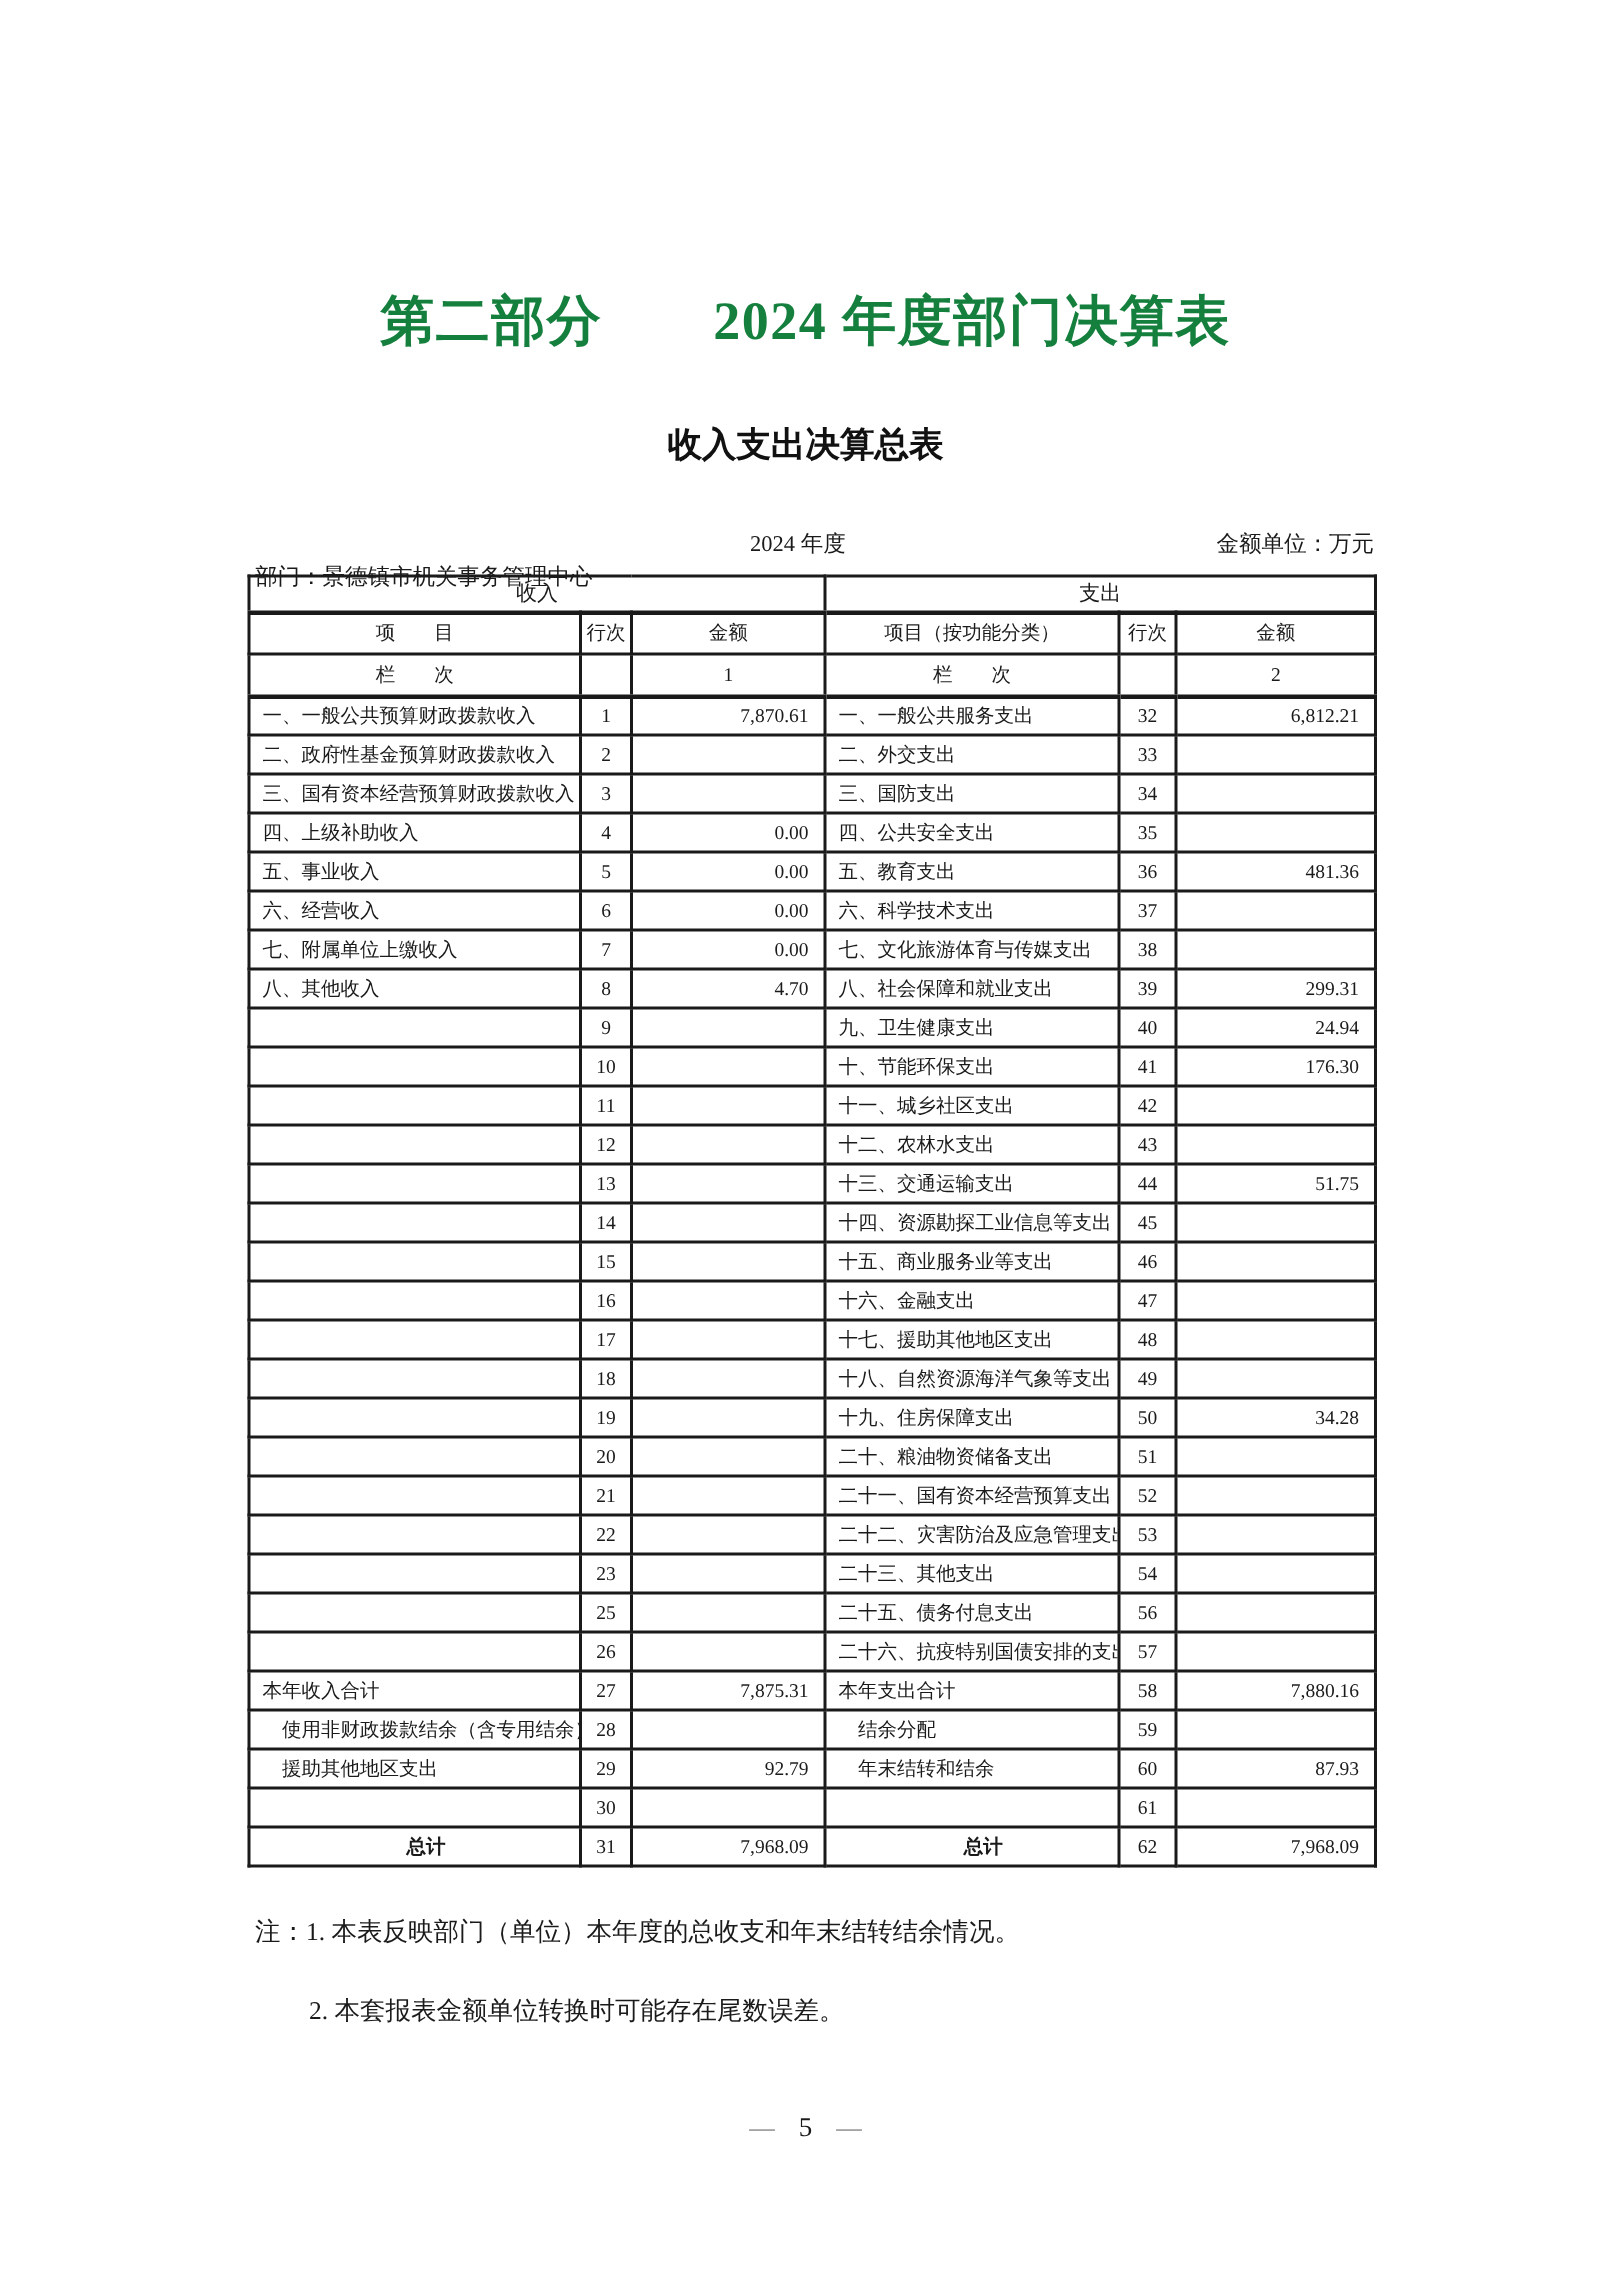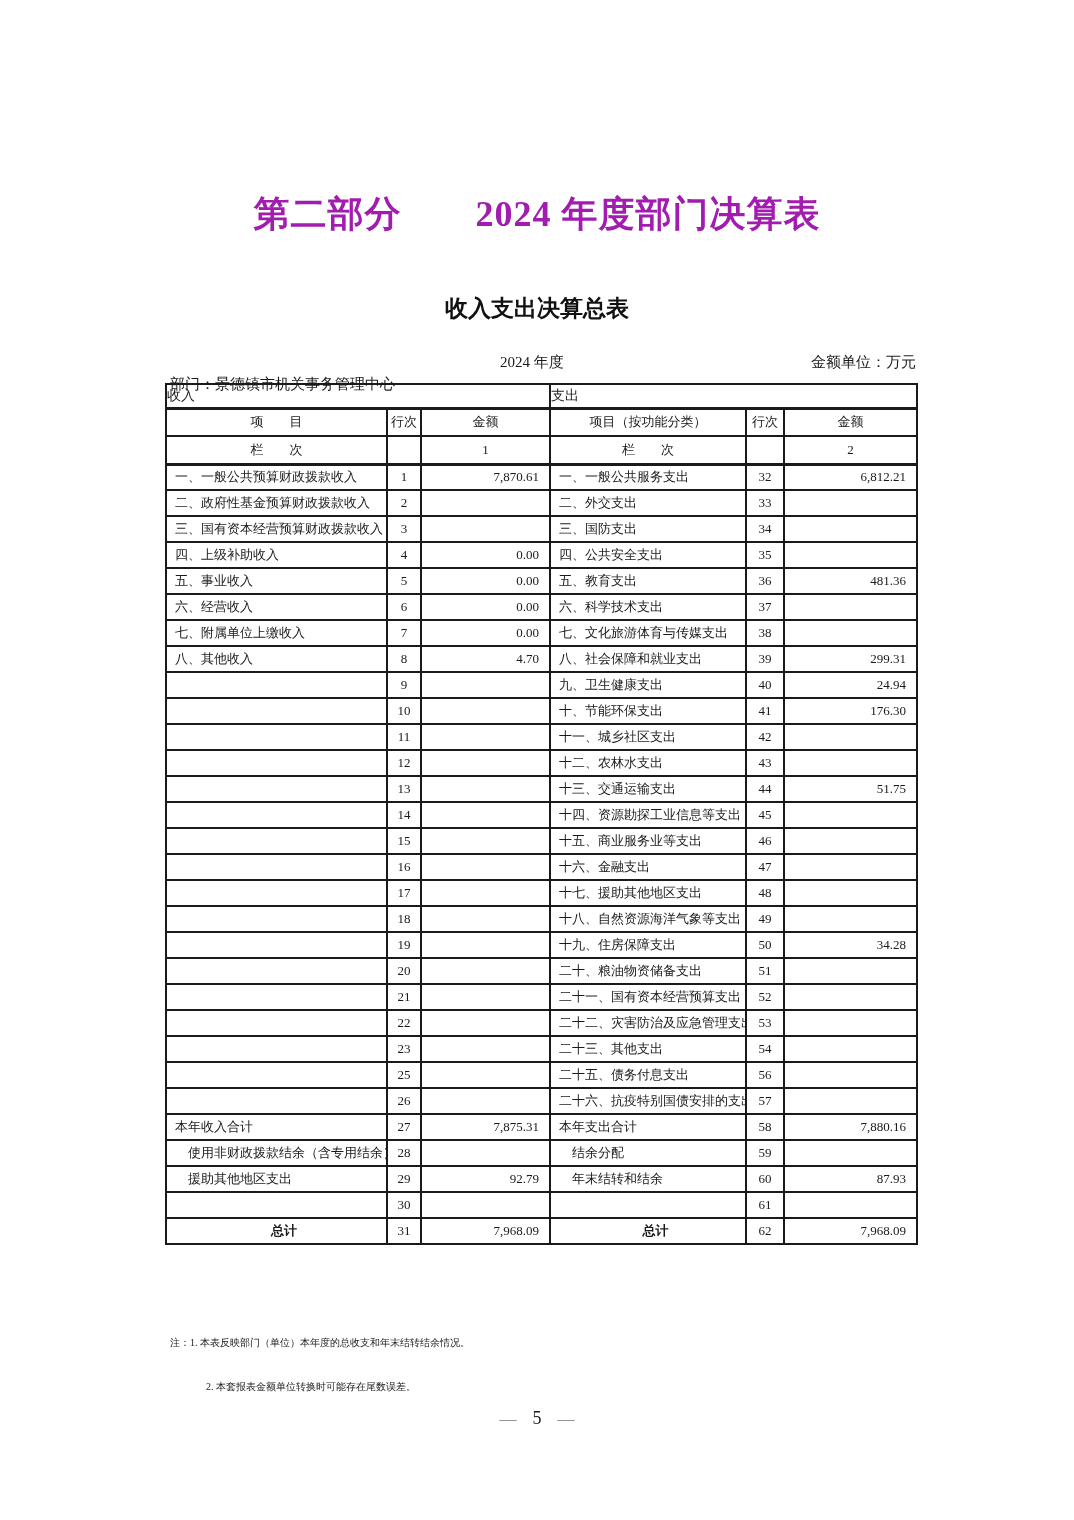--- a/index.html
+++ b/index.html
@@ -16,32 +16,31 @@
   }
   .doc-title {
     position: absolute;
     top: 190px;
     left: 0;
     width: 100%;
     text-align: center;
     font-size: 36px;
     font-weight: bold;
     letter-spacing: 1px;
-    color: #a21caf;
+    color: #15803d;
   }
   .doc-subtitle {
     position: absolute;
     top: 281px;
     left: 0;
     width: 100%;
     text-align: center;
     font-size: 23px;
     font-weight: bold;
     color: #111;
-    margin-top: 12px;
   }
   .meta-public {
     position: absolute;
     top: 328px;
     left: 165px;
     width: 751px;
     text-align: right;
     font-size: 15px;
   }
   .meta-line {
@@ -64,30 +63,30 @@
     border-collapse: collapse;
     table-layout: fixed;
     font-size: 13px;
   }
   table.main-table td {
     border: 2px solid #1a1a1a;
     vertical-align: middle;
     overflow: hidden;
     white-space: nowrap;
   }
-  tr.hdr-section td { height: 24px; text-align: left; font-size: 14px; border-bottom-width: 3px; font-family: Liberation Serif, serif; }
+  tr.hdr-section td { height: 24px; text-align: center; font-size: 14px; border-bottom-width: 3px; font-family: Liberation Serif, serif; }
   tr.hdr-cols td { height: 28px; text-align: center; }
   tr.hdr-index td { height: 28px; text-align: center; border-bottom-width: 3px; }
   tbody.rows td { height: 26px; }
   td.c-item { text-align: left; padding-left: 8px; }
   td.c-line { text-align: center; }
   td.c-amount { text-align: right; padding-right: 10px; }
   td.total { text-align: center; font-weight: bold; padding-left: 15px; }
 
-  .notes { position: absolute; left: 170px; top: 1336px; width: 746px; font-size: 10px; }
+  .notes { position: absolute; left: 170px; top: 1276px; width: 746px; font-size: 17px; }
   .note-1 { margin-bottom: 30px; }
   .note-2 { padding-left: 36px; }
 
   .page-footer {
     position: absolute;
     top: 1408px;
     left: 0;
     width: 100%;
     display: flex;
     justify-content: center;

